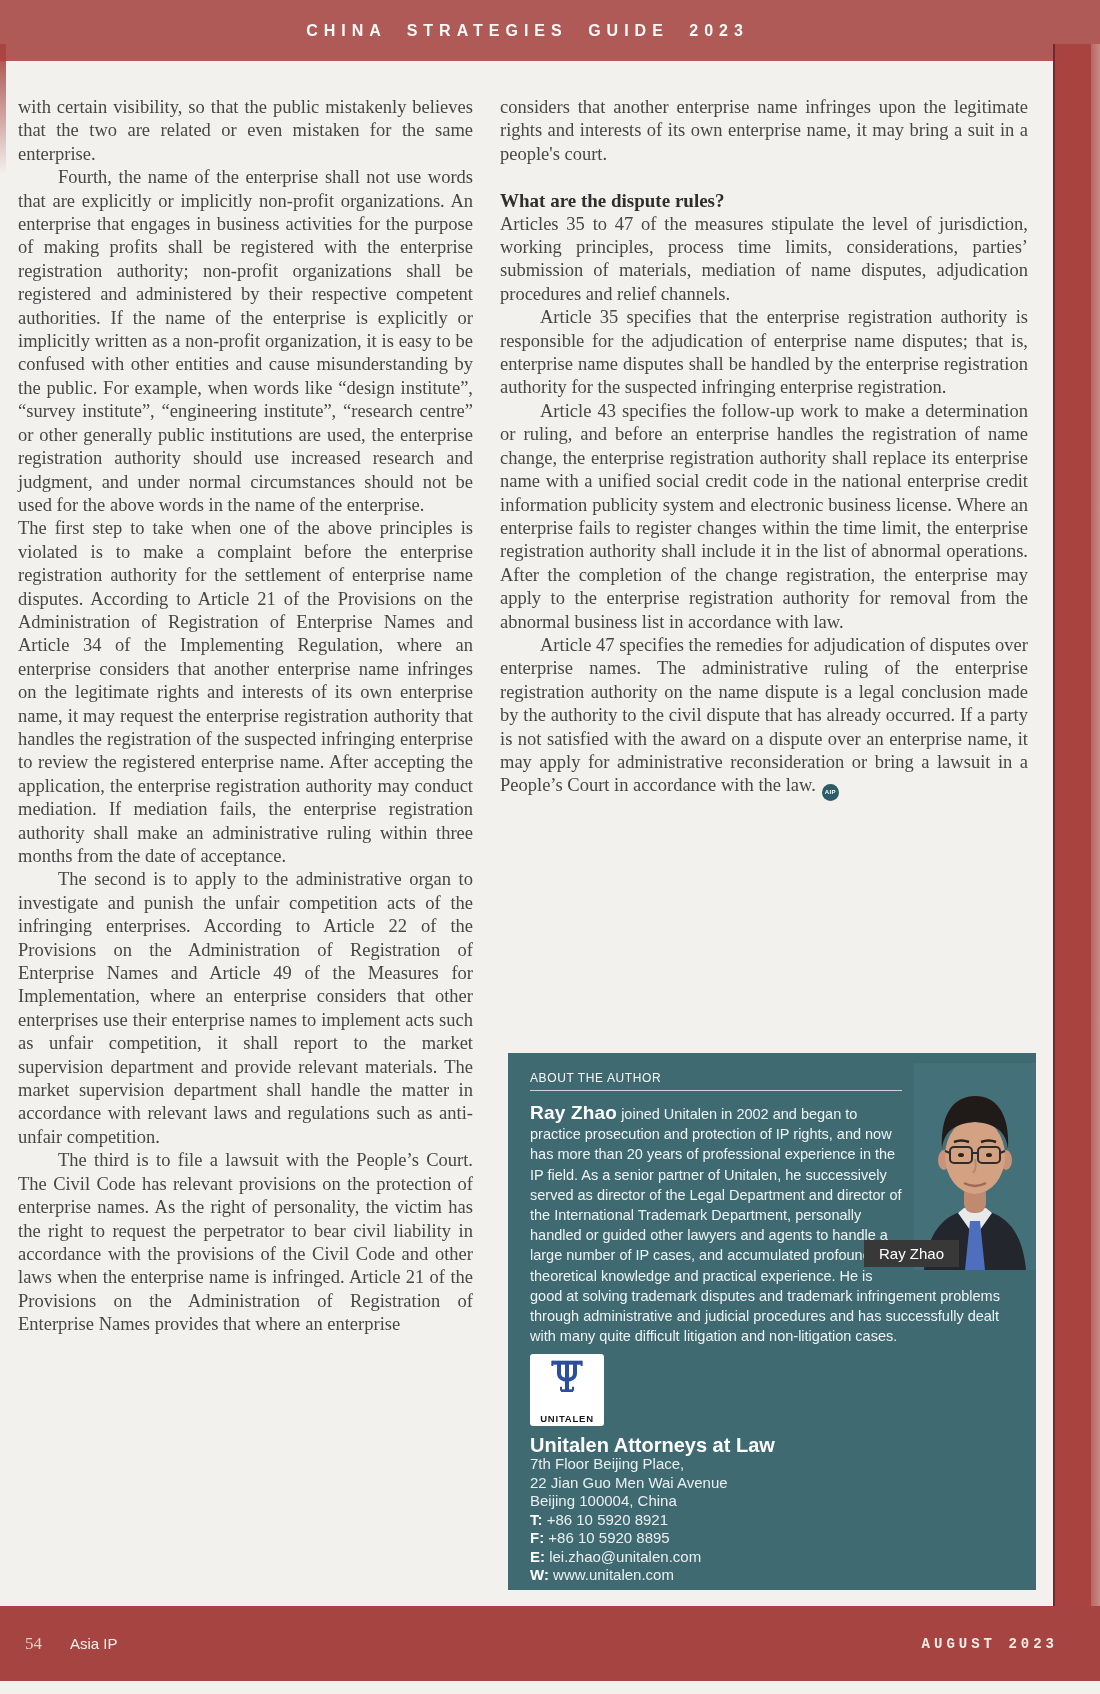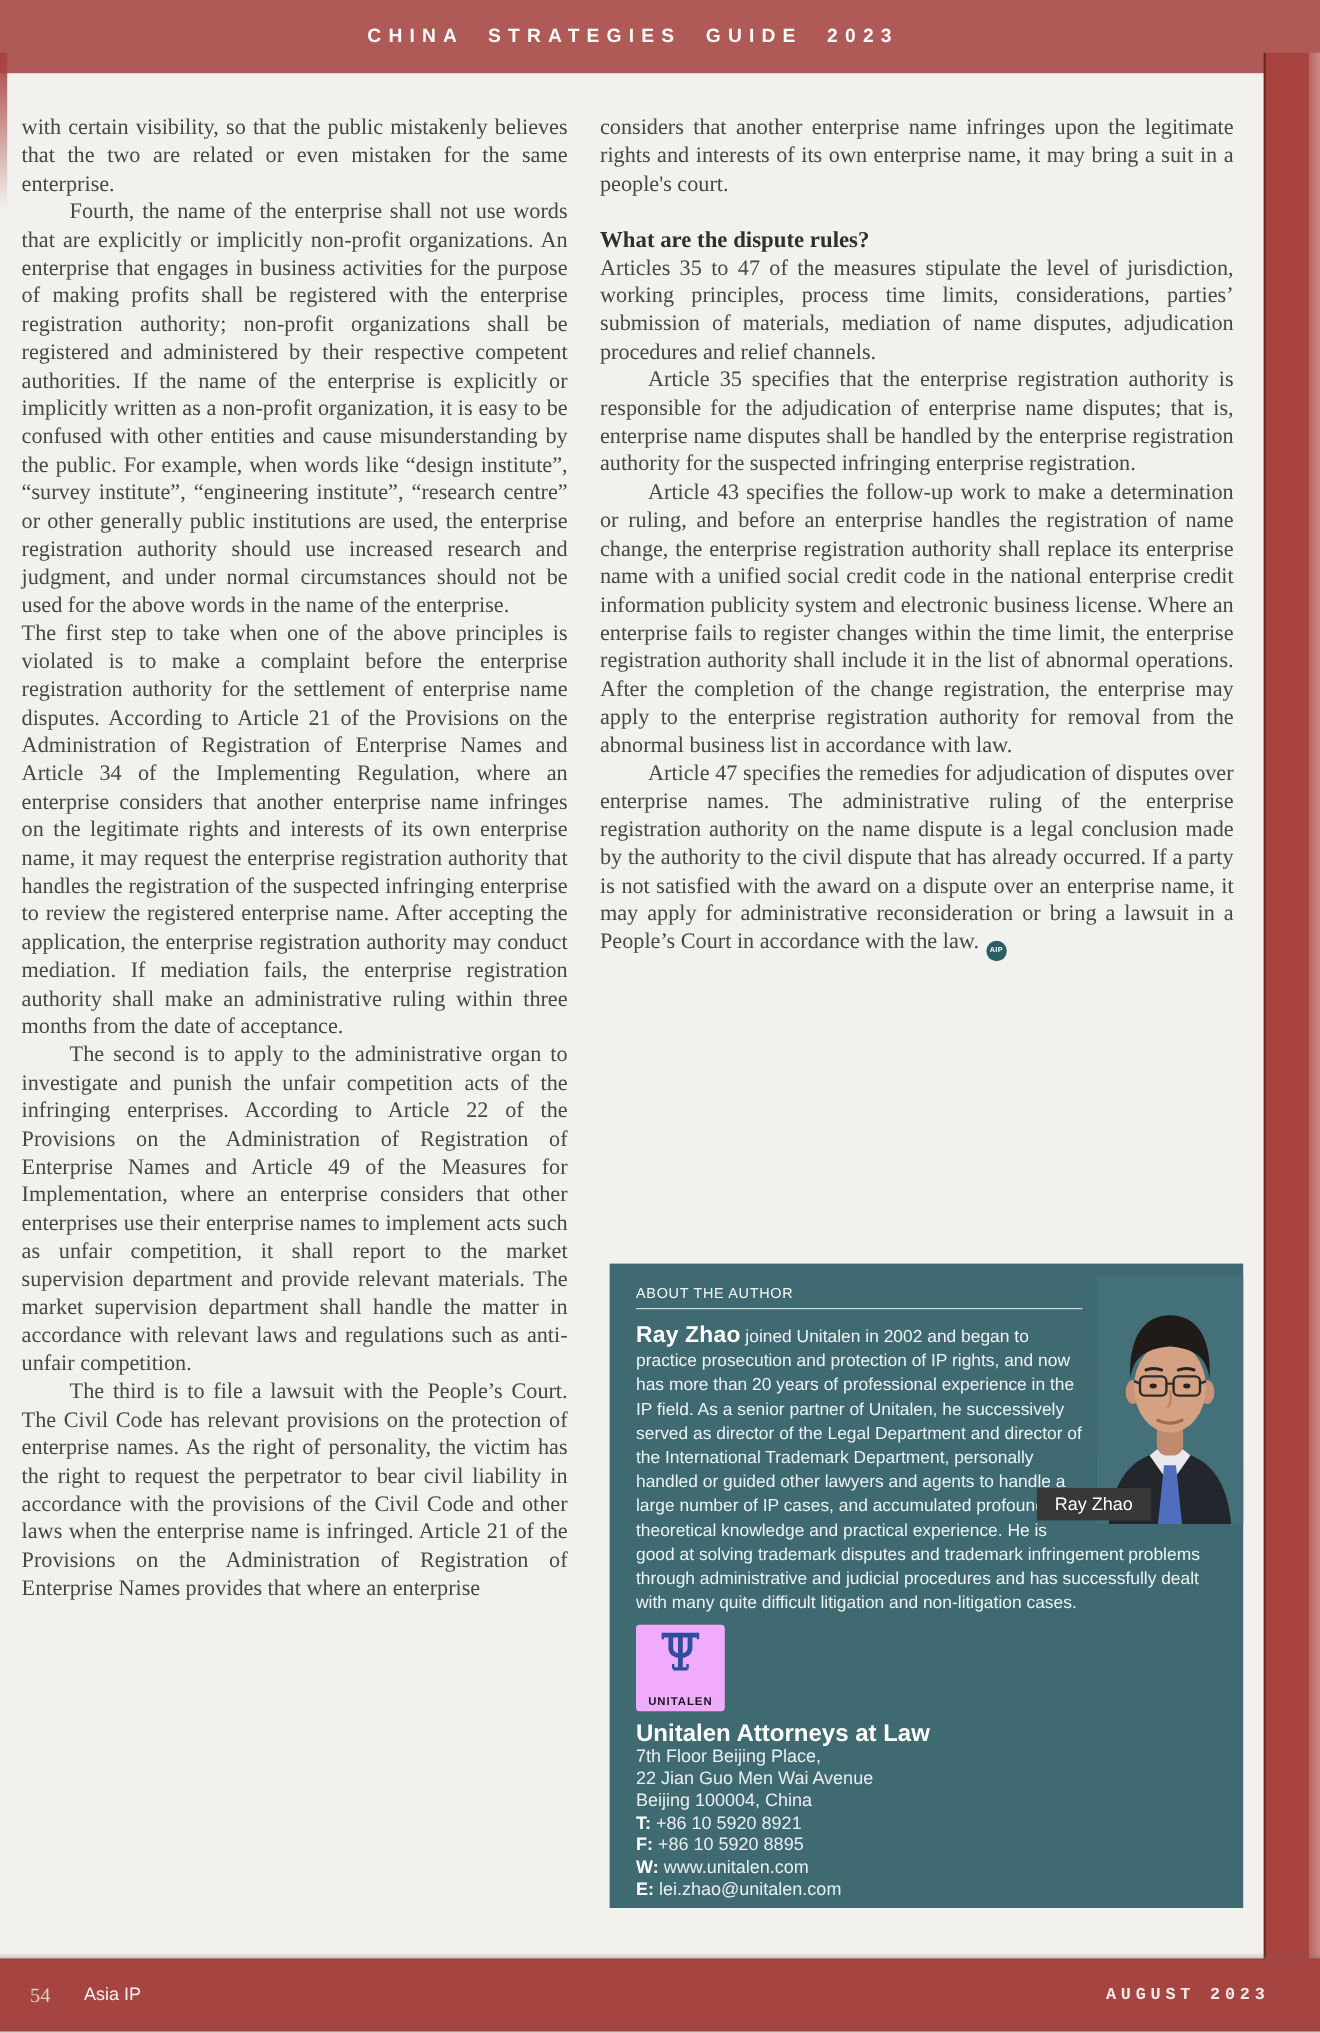--- a/index.html
+++ b/index.html
@@ -36,29 +36,29 @@
               box-sizing:border-box;padding:18px 16px 0 22px;font-family:"Liberation Sans",sans-serif;color:#edf2f2;}
   .photo-wrap{float:right;width:122px;height:207px;margin:-8px -16px 6px 12px;position:relative;
               background:linear-gradient(#4a747c,#39606a);}
   .photo-wrap svg{display:block;width:122px;height:207px;}
   .photo-caption{position:absolute;left:-50px;bottom:3px;background:#383838;color:#fff;
                  padding:5px 15px;font-size:15px;white-space:nowrap;}
   .atb-heading{overflow:hidden;font-size:12px;letter-spacing:.6px;color:#f5f8f8;
                border-bottom:1px solid #cdd6d6;padding-bottom:5px;}
   .bio{margin:12px 0 0 0;font-size:14.5px;line-height:20.2px;text-align:left;color:#eef3f3;}
   .author-name{font-size:19px;color:#ffffff;margin-right:4px;letter-spacing:.2px;}
-  .logo-box{width:74px;height:72px;background:#f0abfc;border-radius:3px;margin-top:8px;
+  .logo-box{width:74px;height:72px;background:#ffffff;border-radius:3px;margin-top:8px;
             display:flex;flex-direction:column;align-items:center;justify-content:center;gap:17px;clear:none;}
   .logo-text{font-size:9.5px;font-weight:bold;letter-spacing:.8px;color:#16161f;}
   .firm-name{margin-top:10px;font-weight:bold;font-size:20px;color:#fff;line-height:19px;}
   .addr-line,.contact-line{font-size:15px;line-height:18.5px;color:#e9efef;}
   .contact-line b{color:#fff;}
 
   
-  .footer-band{position:absolute;left:0;bottom:1px;width:1100px;height:61px;background:#a64442;
+  .footer-band{position:absolute;left:0;bottom:13px;width:1100px;height:75px;background:#a64442;
                display:flex;align-items:center;}
   .page-num{margin-left:25px;font-size:17px;color:#ddd3c4;}
   .mag-name{margin-left:28px;font-family:"Liberation Sans",sans-serif;font-size:15px;color:#f4f1ec;}
   .issue{margin-left:auto;margin-right:42px;font-family:Liberation Mono, monospace;font-weight:bold;
          letter-spacing:4px;font-size:14px;color:#f3ece5;white-space:nowrap;}
 </style>
 </head>
 <body>
 
 <div class="page">
@@ -136,22 +136,22 @@
 
     <div class="firm-name">Unitalen Attorneys at Law</div>
     <div class="firm-address">
         <div class="addr-line">7th Floor Beijing Place,</div>
         <div class="addr-line">22 Jian Guo Men Wai Avenue</div>
         <div class="addr-line">Beijing 100004, China</div>
       </div>
     <div class="firm-contacts">
         <div class="contact-line"><b>T:</b><span> +86 10 5920 8921</span></div>
         <div class="contact-line"><b>F:</b><span> +86 10 5920 8895</span></div>
+        <div class="contact-line"><b>E:</b><span> lei.zhao@unitalen.com</span></div>
         <div class="contact-line"><b>W:</b><span> www.unitalen.com</span></div>
-        <div class="contact-line"><b>E:</b><span> lei.zhao@unitalen.com</span></div>
       </div>
   </div>
 
   <div class="page-shadow"></div>
 
   <div class="footer-band">
     <span class="page-num">54</span>
     <span class="mag-name">Asia IP</span>
     <span class="issue">AUGUST 2023</span>
   </div>

